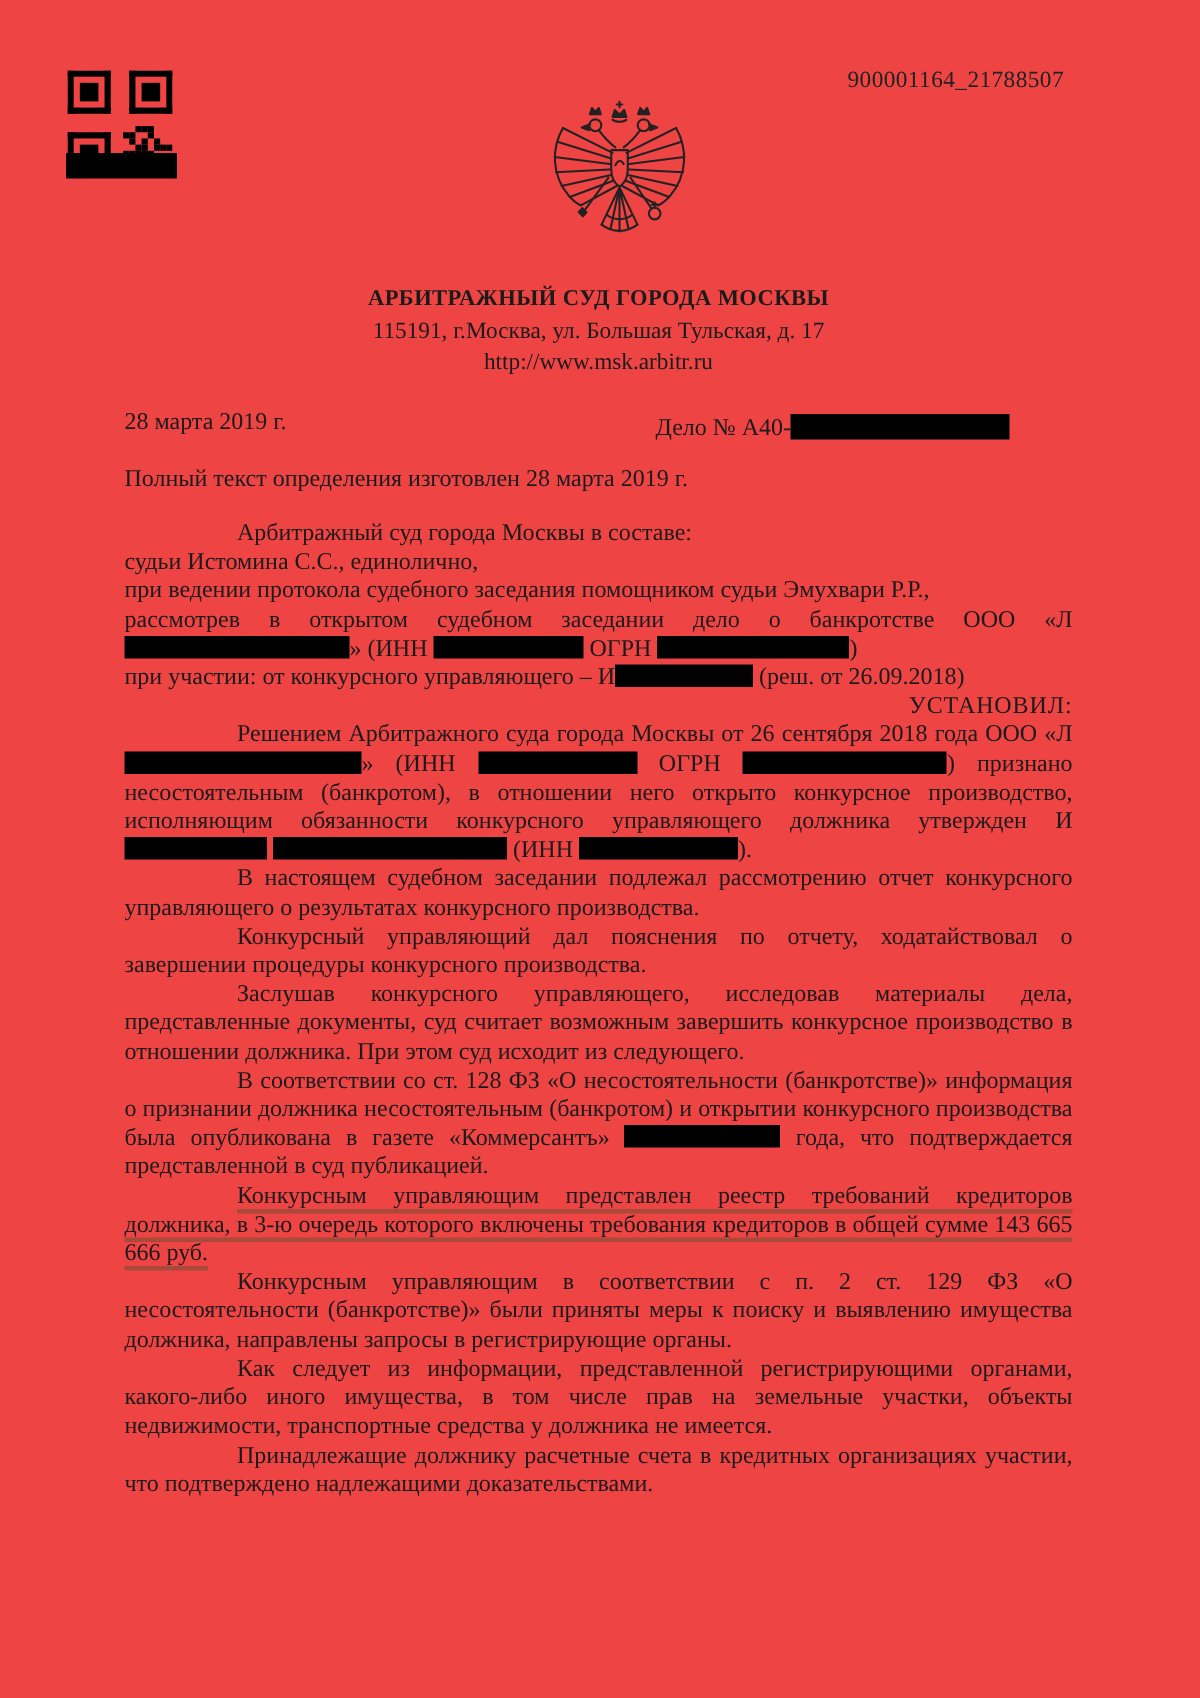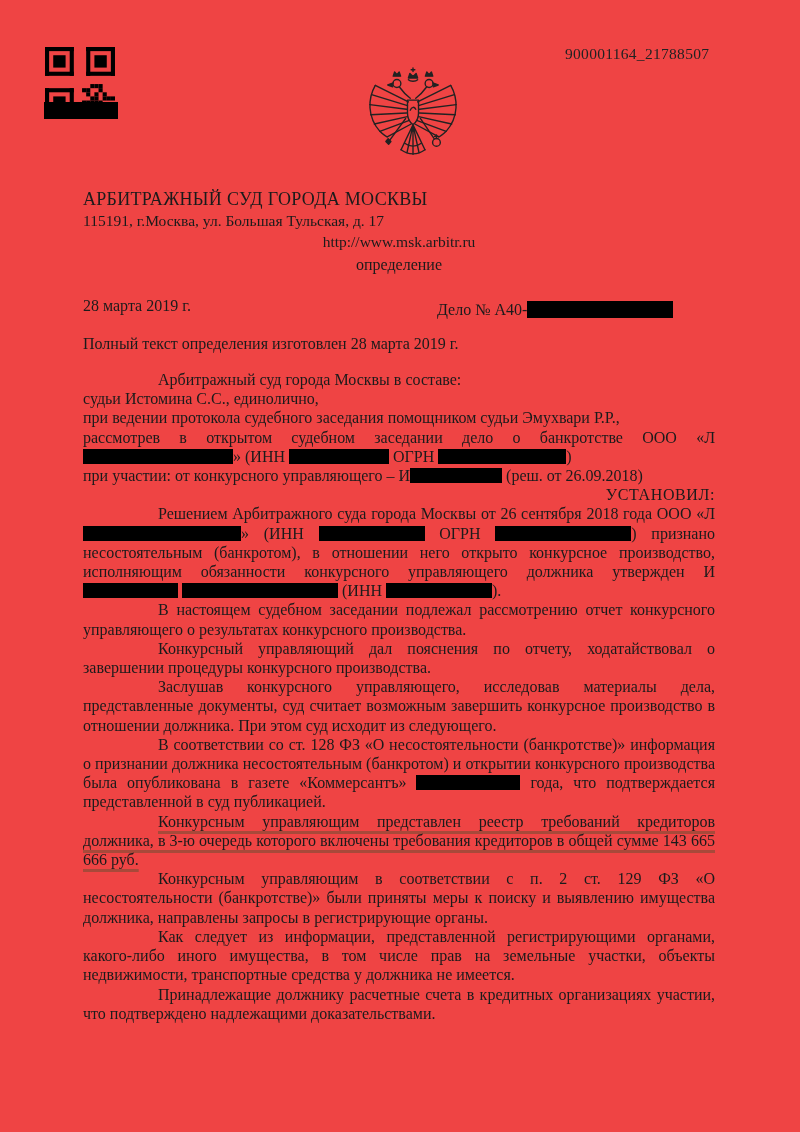--- a/index.html
+++ b/index.html
@@ -13,22 +13,22 @@
   .qr-box { position:absolute; left:45px; top:47px; width:70px; height:70px; }
   .qr-box svg { width:70px; height:70px; display:block; }
   .qr-bar { position:absolute; left:-1px; bottom:-2px; width:74px; height:17px; background:#000; }
   
   .doc-number { position:absolute; left:565px; top:45px; font-size:15.5px; letter-spacing:0.3px; color:#222; }
   
   .coat { position:absolute; left:367px; top:64px; width:92px; height:120px; }
   .coat svg { width:100%; height:100%; display:block; }
   
   .content { position:absolute; left:83px; top:188px; width:632px; }
-  .court-name { font-weight:normal; font-size:18px; line-height:22px; letter-spacing:0.3px; }
-  .address   { text-align:left; font-size:15.5px; line-height:21px; }
+  .court-name { text-align:center; font-weight:bold; font-size:15px; line-height:22px; letter-spacing:0.3px; }
+  .address   { text-align:center; font-size:15.5px; line-height:21px; }
   .website   { text-align:center; font-size:15.5px; line-height:21px; }
   .doc-type  { text-align:center; font-size:16px;   line-height:22px; margin-top:2px; }
   .case-block { margin-top:20px; position:relative; font-size:16px; line-height:20px; }
   .case-number { position:absolute; left:354px; top:4px; white-space:nowrap; }
   .res-block { margin-top:18px; font-size:16px; line-height:20px; }
   #doc-body { margin-top:16px; font-size:16px; line-height:19.2px; }
   #doc-body p { margin:0; }
   p.just { text-align:justify; }
   p.indent { text-indent:75px; }
   p.heading { text-align:right; margin:24px 0 24px 0; letter-spacing:0.6px; }
@@ -130,21 +130,20 @@
         <circle cx="75.5" cy="84" r="4.2"></circle>
         <path d="M75.5 79.8 v-4 M73.5 77.5 h4"></path>
       </g>
     </svg>
   </div>
 
   <div class="content">
     <div class="court-name">АРБИТРАЖНЫЙ СУД ГОРОДА МОСКВЫ</div>
     <div class="address">115191, г.Москва, ул. Большая Тульская, д. 17</div>
     <div class="website">http://www.msk.arbitr.ru</div>
-    <div class="doc-type">определение</div>
 
     <div class="case-block">
       <div>28 марта 2019 г.</div>
       <div class="case-number"><span>Дело № А40-</span><span class="redact cnbar"></span></div>
     </div>
 
     <div class="res-block">
       <div>Полный текст определения изготовлен 28 марта 2019 г.</div>
     </div>
 

